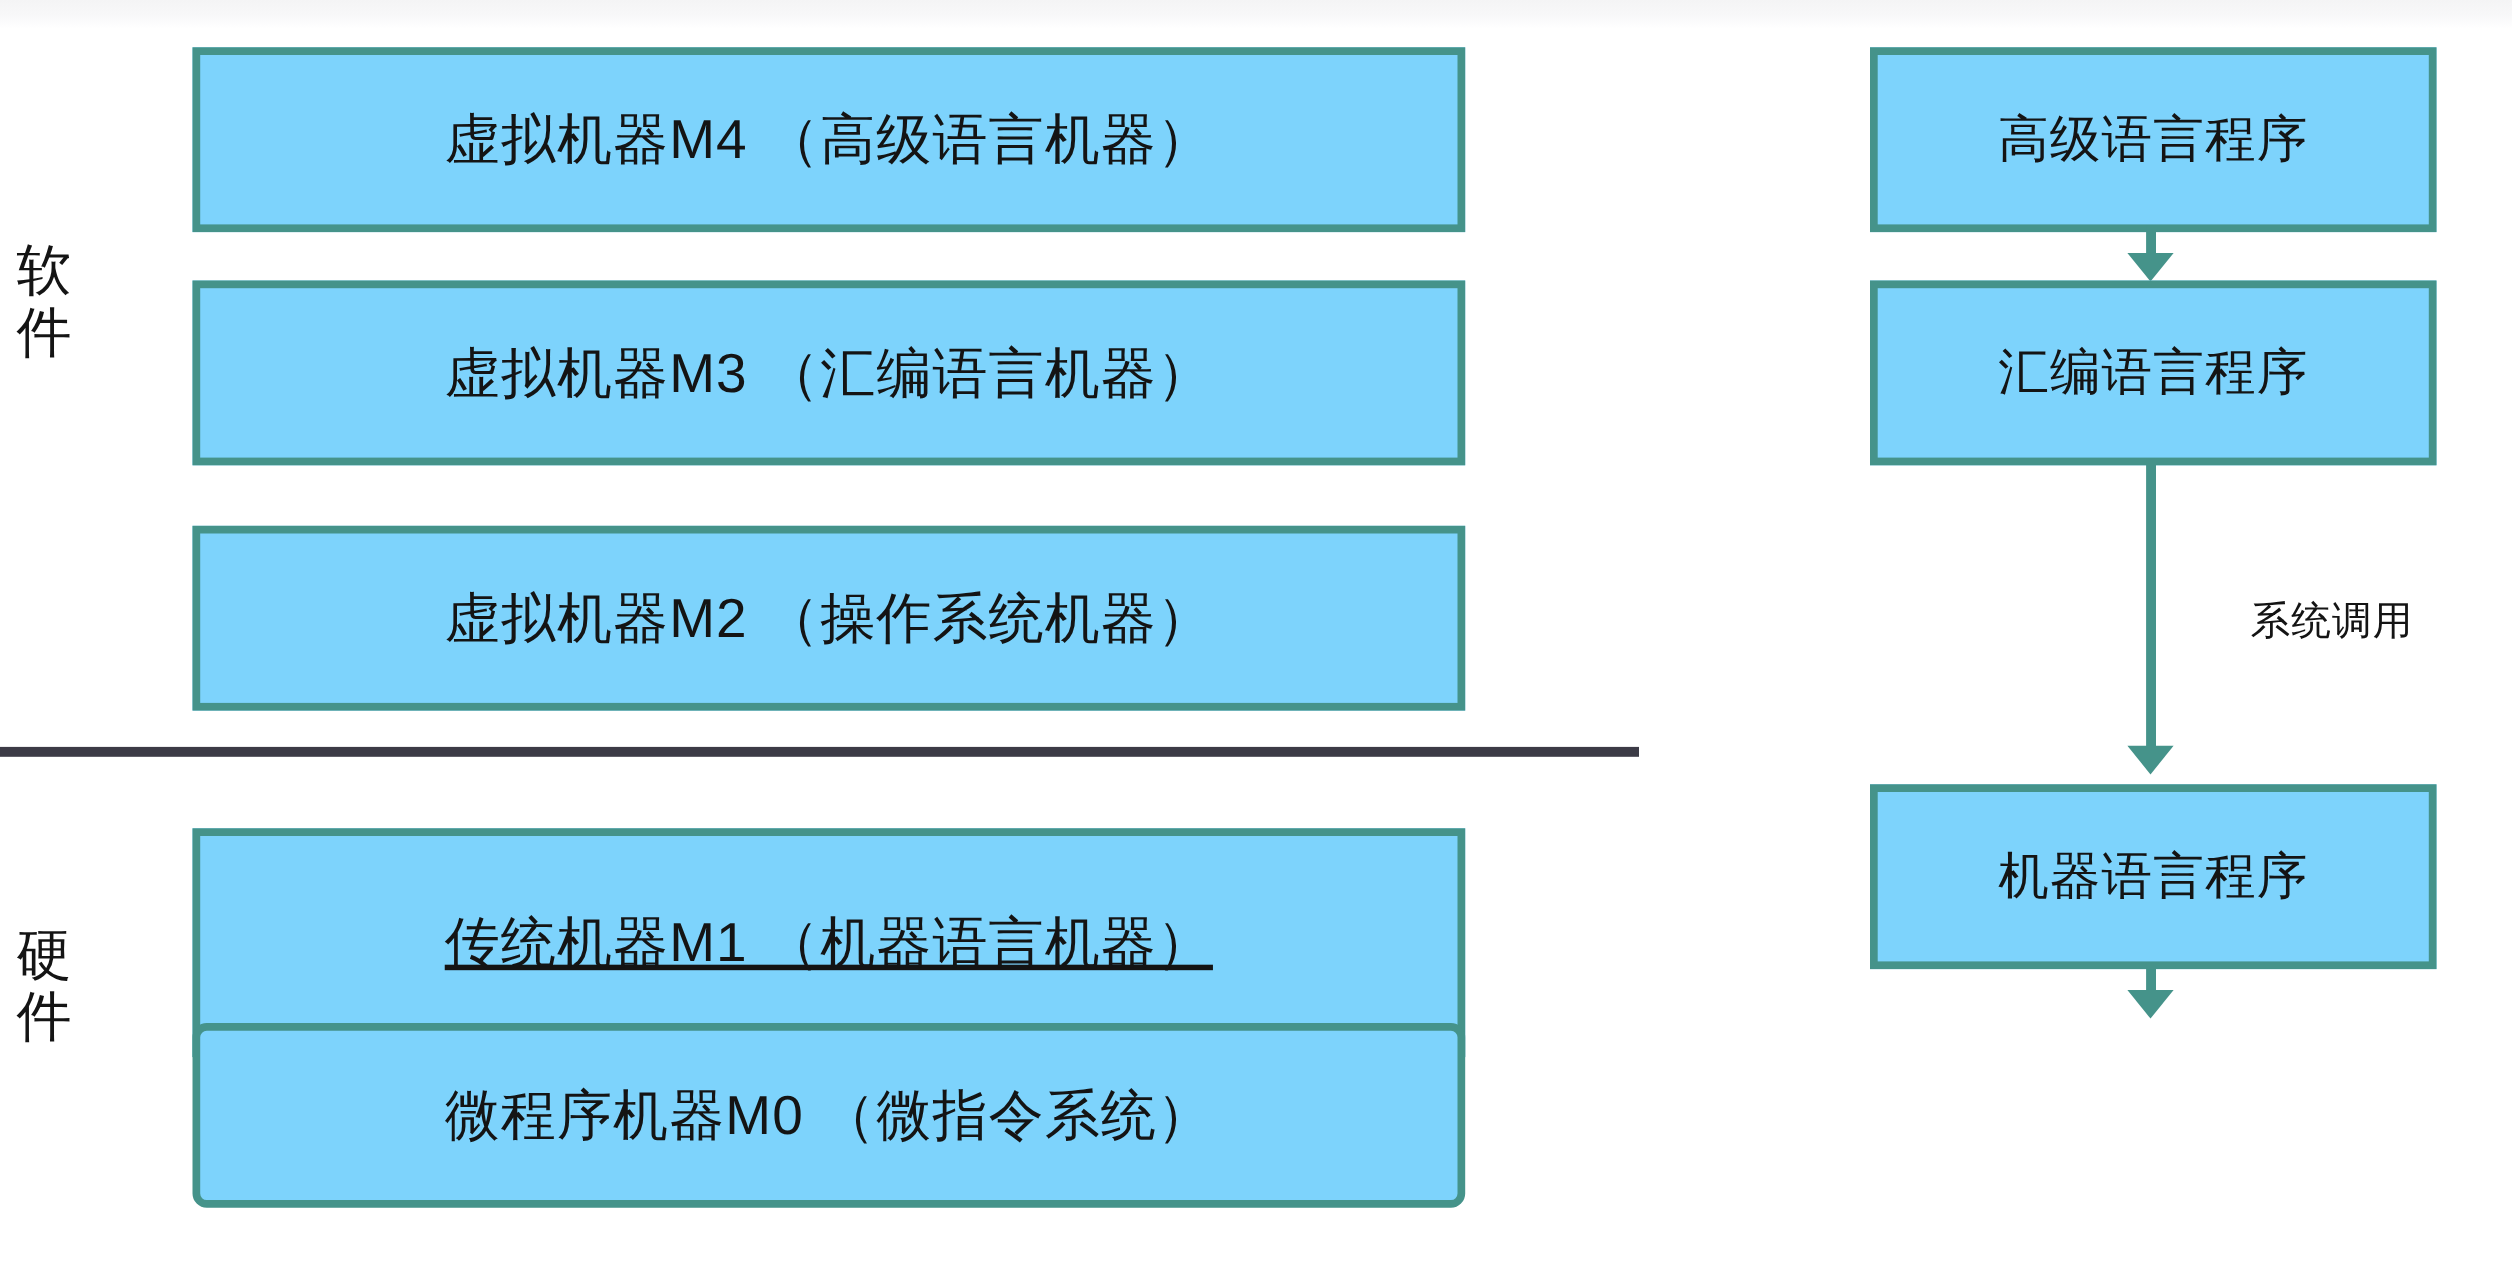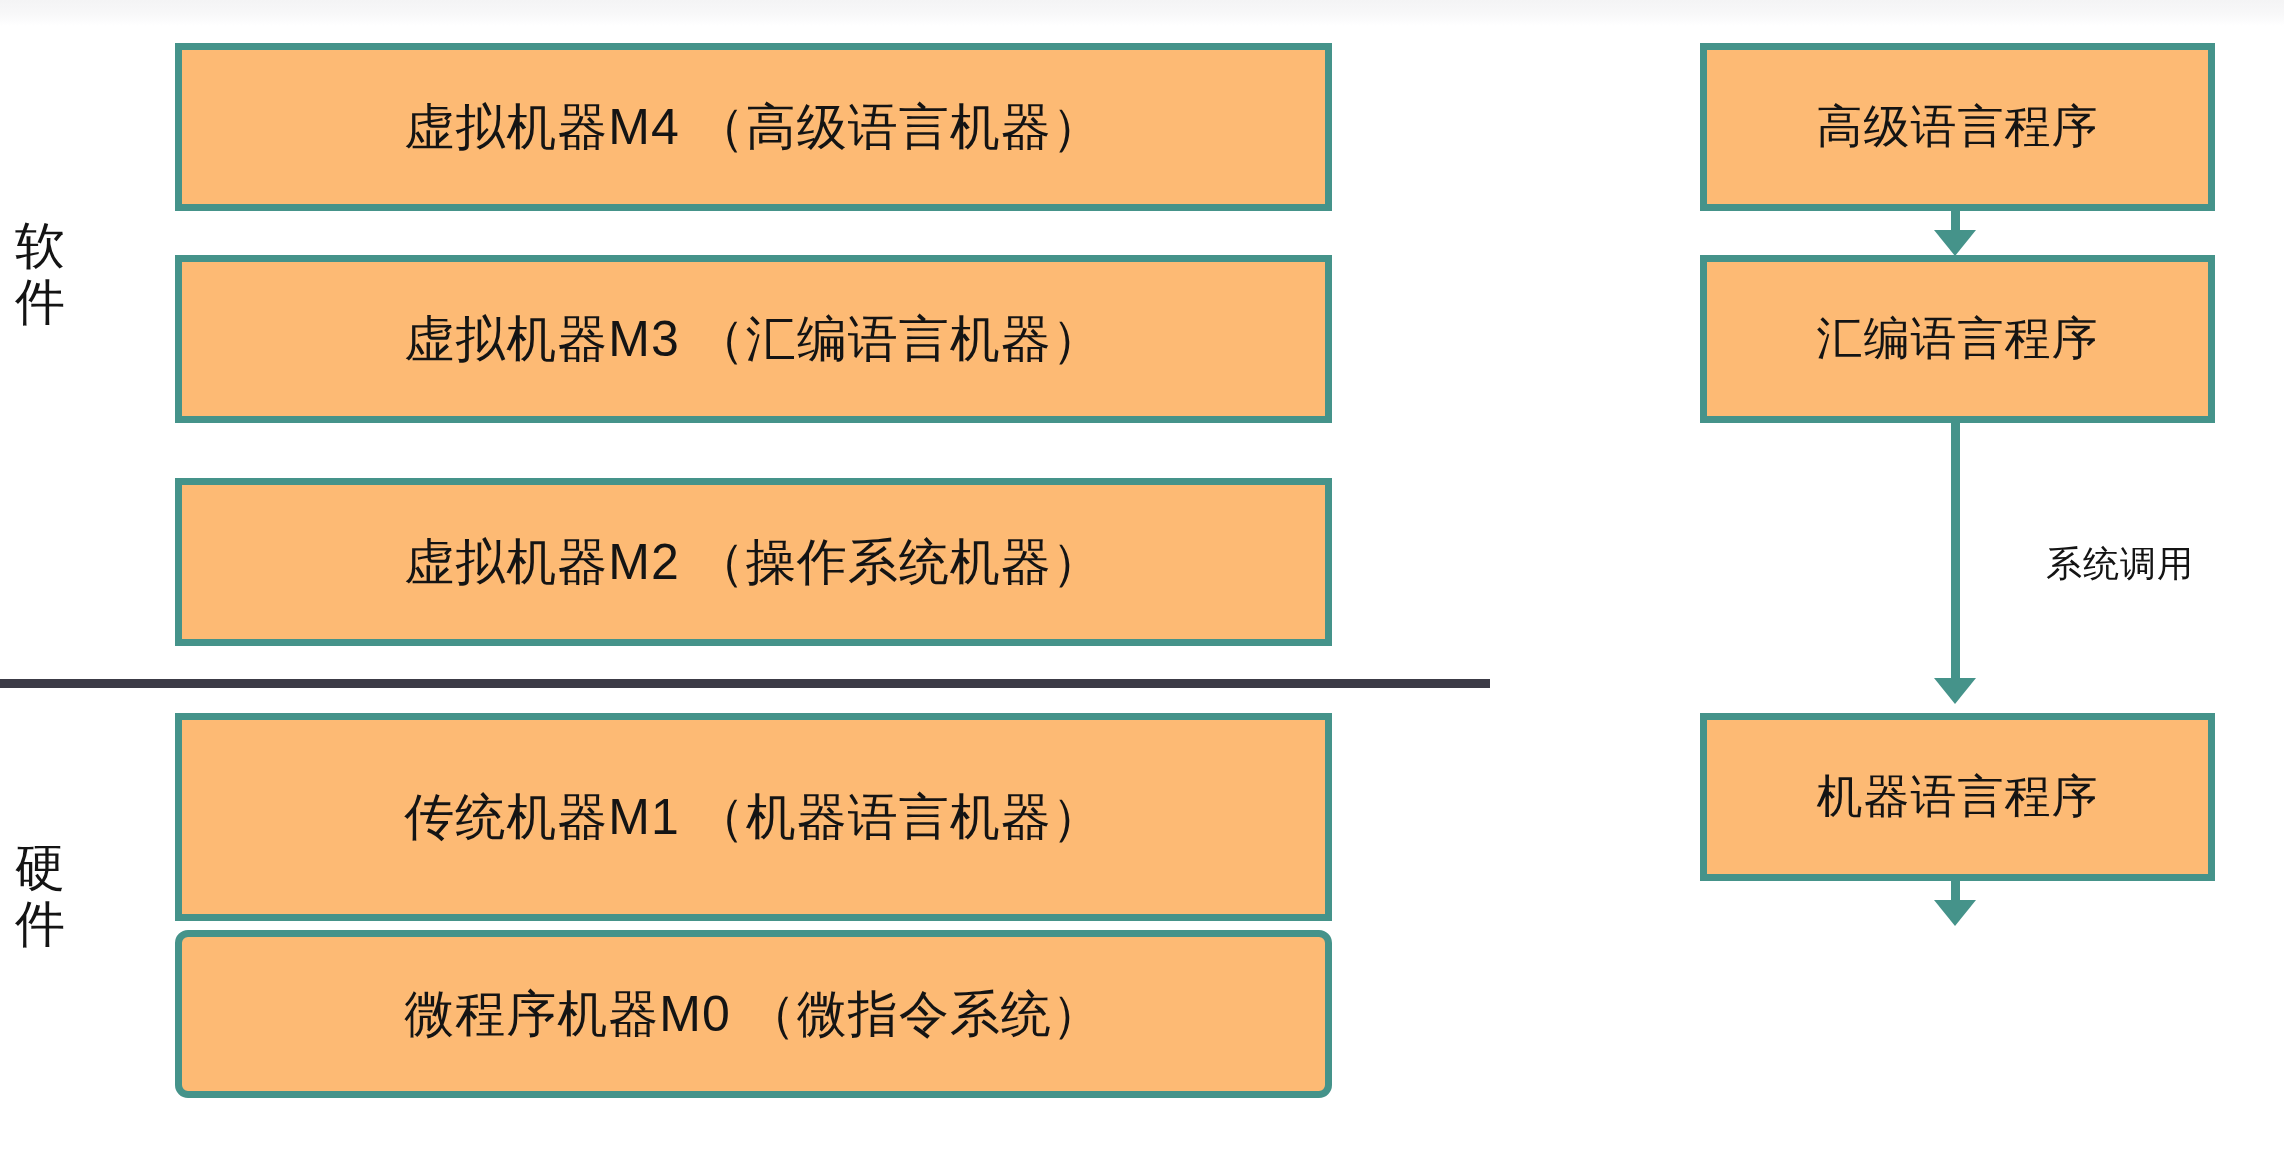--- a/index.html
+++ b/index.html
@@ -22,21 +22,21 @@
     position: absolute;
     left: 0; top: 0;
     width: 2284px; height: 26px;
     background: linear-gradient(to bottom, #f4f4f5 0%, #f8f8f9 55%, #ffffff 100%);
   }
 
   
   .box {
     position: absolute;
     box-sizing: border-box;
-    background: #fdba74;
+    background: #7dd3fc;
     display: flex;
     align-items: center;
     justify-content: center;
     color: #141414;
     white-space: nowrap;
   }
   .box.teal  { border: 7px solid #45938a; }
   .box.olive { border: 6px solid #82a95e; }
 
   
@@ -123,21 +123,21 @@
   <div class="box teal layer-box" style="top:255px; height:168px;">
     <span class="lbl">虚拟机器M3 （汇编语言机器）</span>
   </div>
 
   <div class="box teal layer-box" style="top:478px; height:168px;">
     <span class="lbl">虚拟机器M2 （操作系统机器）</span>
   </div>
 
   <div class="divider" style="top:679px;"></div>
 
-  <div class="box teal layer-box" style="top:713px; height:208px;">
+  <div class="box teal layer-box" style="top:753px; height:208px;text-decoration:underline;">
     <span class="lbl">传统机器M1 （机器语言机器）</span>
   </div>
 
   <div class="box teal layer-box" style="top:930px; height:168px;border-radius:13px;">
     <span class="lbl">微程序机器M0 （微指令系统）</span>
   </div>
 
   <div class="box teal prog-box" style="top:43px; height:168px;text-align:right;">
     <span>高级语言程序</span>
   </div>

